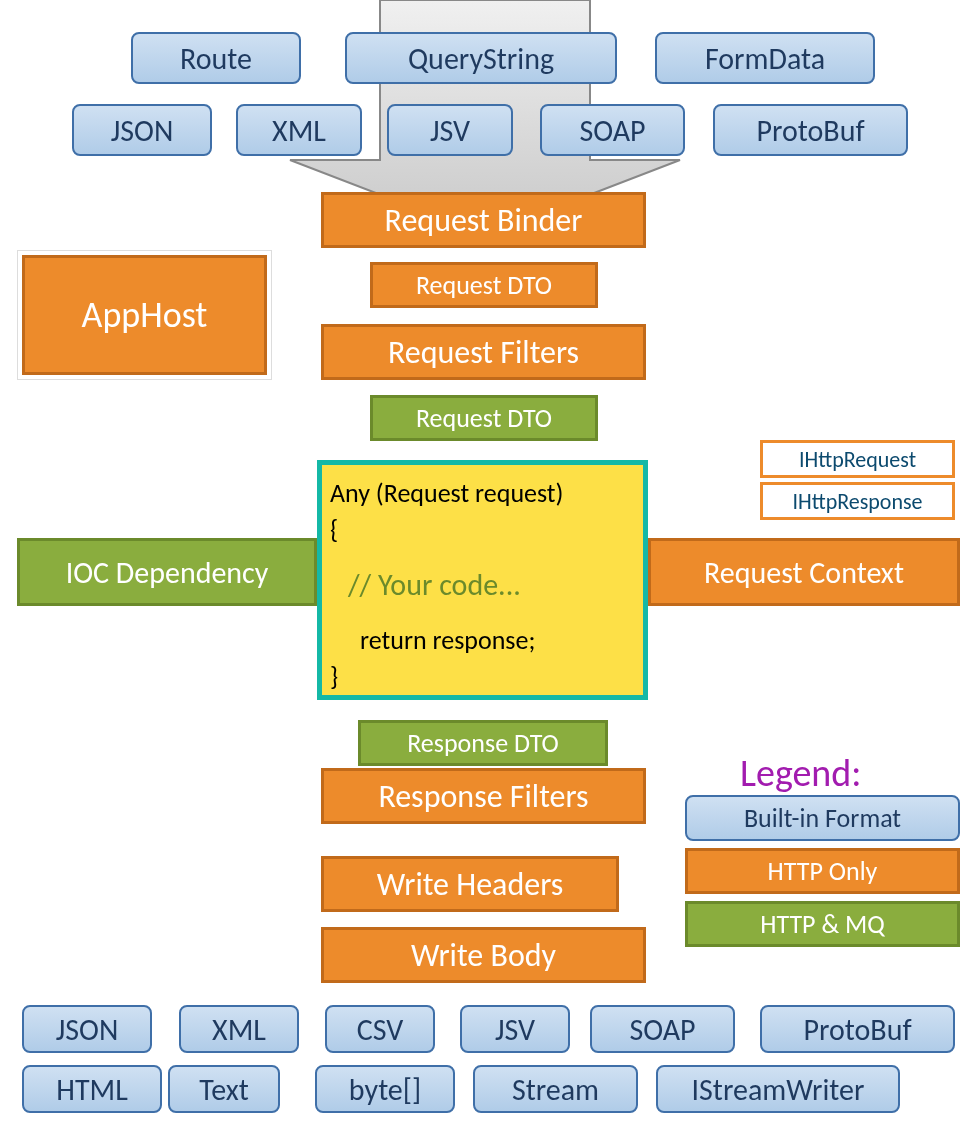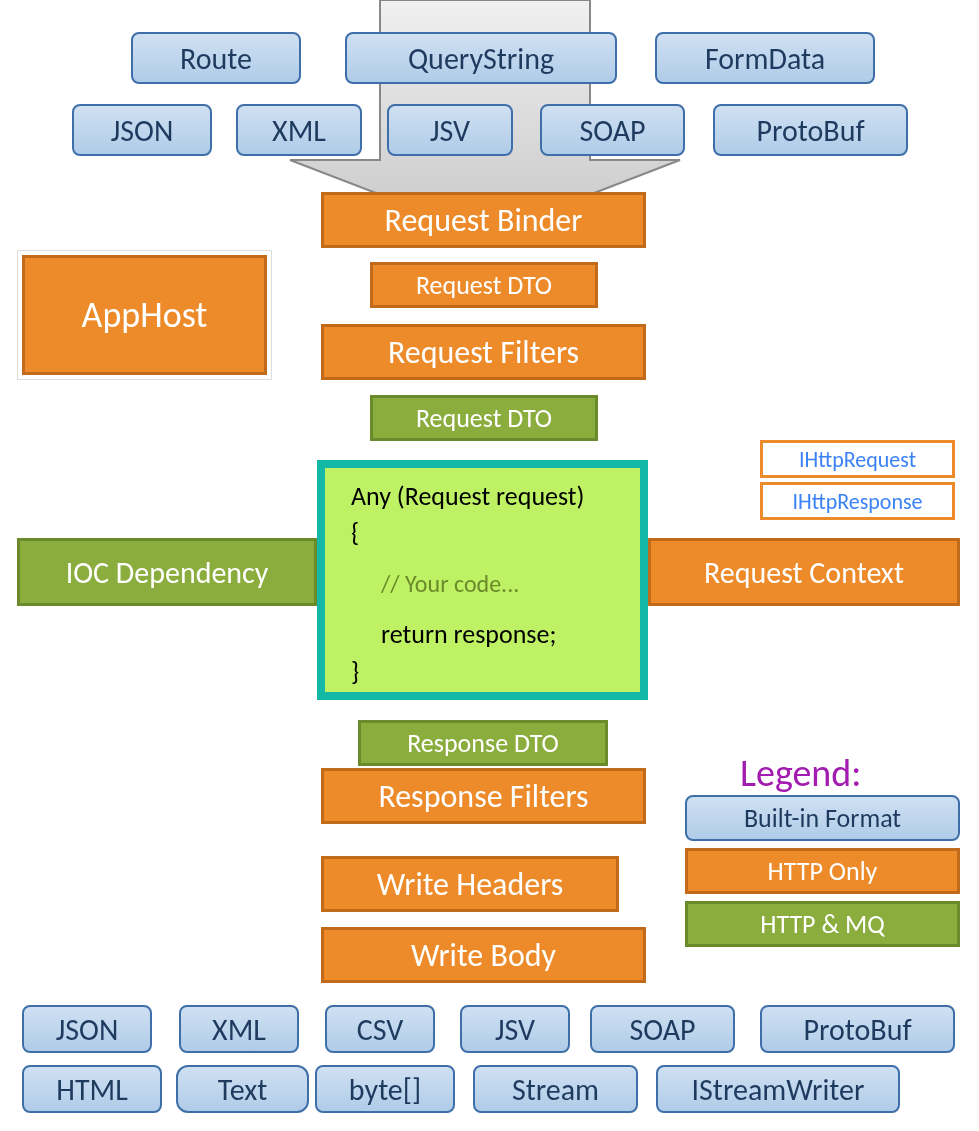--- a/index.html
+++ b/index.html
@@ -40,33 +40,33 @@
     font-size: 32px;
     display: flex;
     align-items: center;
     justify-content: center;
     padding: 6px 10px;
   }
   .green-box.small { font-size: 26px; padding: 4px 10px; }
   .orange-outline {
     background: #fff;
     border: 3px solid #ed8b2b;
-    color: #3b82f6;
+    color: #0c4a6e;
     font-size: 22px;
     display: flex;
     align-items: center;
     justify-content: center;
     padding: 2px 8px;
   }
   .code-box {
-    background: #bef264;
-    border: 8px solid #14b8a6;
+    background: #fde047;
+    border: 5px solid #14b8a6;
     color: #000;
     font-size: 26px;
-    padding: 10px 26px;
+    padding: 10px 8px;
     line-height: 1.4;
   }
   .pos { position: absolute; }
   .legend-title { font-size: 38px; color: #a21caf; }
 </style>
 </head>
 <body>
 
 <svg class="pos" style="left:260px; top:0px; width:450px; height:240px; z-index:0;">
   <defs>
@@ -100,21 +100,21 @@
 <div class="orange-outline pos" style="left:760px; top:440px; width:195px; height:38px;">IHttpRequest</div>
 <div class="orange-outline pos" style="left:760px; top:482px; width:195px; height:38px;">IHttpResponse</div>
 
 <div class="green-box pos" style="left:17px; top:538px; width:300px; height:68px; font-size:30px;">IOC Dependency</div>
 
 <div class="orange-box pos" style="left:648px; top:538px; width:312px; height:68px; font-size:30px;">Request Context</div>
 
 <div class="code-box pos" style="left:317px; top:460px; width:331px; height:240px;">
   <div>Any (Request request)</div>
   <div>{</div>
-  <div style="color:#6b8a2b; font-size:24px; margin:16px 0 16px 30px;">// Your code...</div>
+  <div style="color:#6b8a2b; font-size:30px; margin:16px 0 16px 18px;">// Your code...</div>
   <div style="margin-left:30px;">return response;</div>
   <div>}</div>
 </div>
 
 <div class="green-box small pos" style="left:358px; top:720px; width:250px; height:46px;">Response DTO</div>
 <div class="orange-box pos" style="left:321px; top:768px; width:325px; height:56px;">Response Filters</div>
 <div class="orange-box pos" style="left:321px; top:856px; width:298px; height:56px;">Write Headers</div>
 <div class="orange-box pos" style="left:321px; top:927px; width:325px; height:56px;">Write Body</div>
 
 <div class="legend-title pos" style="left:740px; top:750px;">Legend:</div>
@@ -123,16 +123,16 @@
 <div class="green-box pos" style="left:685px; top:901px; width:275px; height:46px; font-size:26px;">HTTP &amp; MQ</div>
 
 <div class="blue-box pos" style="left:22px; top:1005px; width:130px; height:48px;">JSON</div>
 <div class="blue-box pos" style="left:179px; top:1005px; width:120px; height:48px;">XML</div>
 <div class="blue-box pos" style="left:325px; top:1005px; width:110px; height:48px;">CSV</div>
 <div class="blue-box pos" style="left:460px; top:1005px; width:110px; height:48px;">JSV</div>
 <div class="blue-box pos" style="left:590px; top:1005px; width:145px; height:48px;">SOAP</div>
 <div class="blue-box pos" style="left:760px; top:1005px; width:195px; height:48px;">ProtoBuf</div>
 
 <div class="blue-box pos" style="left:22px; top:1065px; width:140px; height:48px;">HTML</div>
-<div class="blue-box pos" style="left:176px; top:1065px; width:133px; height:48px;border-radius:12px;">Text</div>
+<div class="blue-box pos" style="left:168px; top:1065px; width:112px; height:48px;">Text</div>
 <div class="blue-box pos" style="left:315px; top:1065px; width:140px; height:48px;">byte[]</div>
 <div class="blue-box pos" style="left:473px; top:1065px; width:165px; height:48px;">Stream</div>
 <div class="blue-box pos" style="left:656px; top:1065px; width:244px; height:48px;">IStreamWriter</div>
 
 </body></html>

